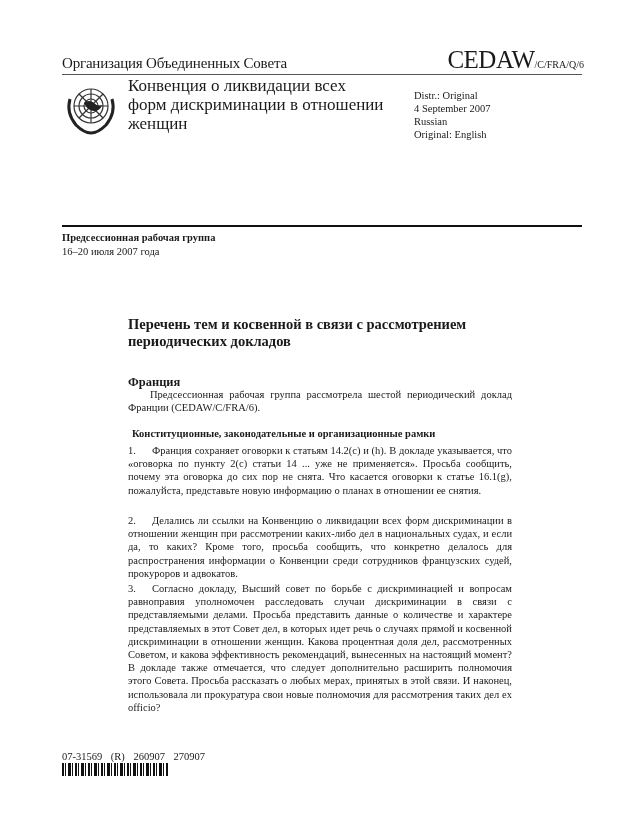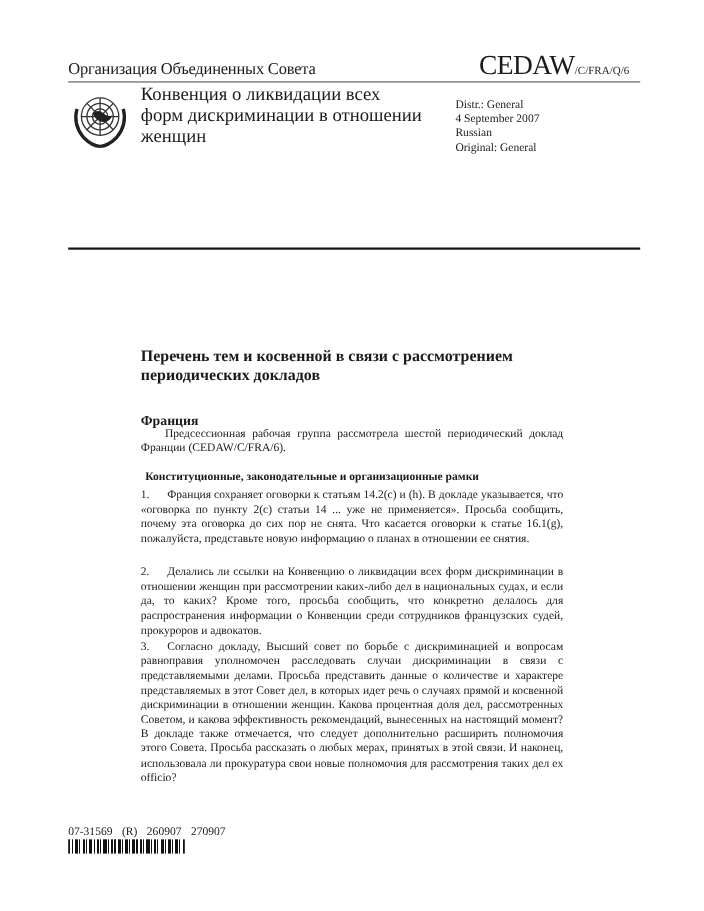--- a/index.html
+++ b/index.html
@@ -1,20 +1,20 @@
 <!DOCTYPE html>
 <html><head>
 <meta charset="utf-8">
 <style>
   html, body { margin:0; padding:0; background:#ffffff; }
   body { width:640px; height:828px; position:relative; overflow:hidden;
          font-family:"Liberation Serif","DejaVu Serif",serif; color:#1a1a1a; }
   .abs { position:absolute; }
   .org-name { left:62px; top:55px; font-size:15px; letter-spacing:-0.2px; }
-  .symbol { right:68px; top:46px; font-size:25px; letter-spacing:-0.5px; white-space:nowrap; }
+  .symbol { right:56px; top:46px; font-size:25px; letter-spacing:-0.5px; white-space:nowrap; }
   .symbol .suffix { font-size:10px; letter-spacing:0; }
   .rule-top { left:62px; top:74px; width:520px; height:1px; background:#555; }
   .logo { left:62px; top:79px; width:58px; height:58px; }
   .convention-title { left:128px; top:76px; width:260px; font-size:17px; font-weight:normal; line-height:19px; }
   .distr { left:414px; top:89px; font-size:10.5px; line-height:13px; }
   .distr div { white-space:nowrap; }
   .rule-thick { left:62px; top:225px; width:520px; height:2px; background:#111; }
   .committee { left:62px; top:231px; width:300px; }
   .committee .c1 { font-size:12.5px; font-weight:bold; line-height:15px; }
   .committee .c2 { font-size:10.5px; font-weight:bold; line-height:13.5px; }
@@ -52,29 +52,31 @@
     </g>
     <path d="M22 24 q5 -4 10 0 q4 4 8 2 q-2 6 -8 6 q-6 0 -10 -8z" fill="#222"></path>
     <path d="M8 20 q-4 14 6 26 q8 8 15 8" fill="none" stroke="#222" stroke-width="3"></path>
     <path d="M50 20 q4 14 -6 26 q-8 8 -15 8" fill="none" stroke="#222" stroke-width="3"></path>
   </svg>
 </div>
 
 <div class="abs convention-title">Конвенция о ликвидации всех форм дискриминации в отношении женщин</div>
 
 <div class="abs distr">
-  <div>Distr.: General</div>
+  <div>Distr.: Original</div>
   <div>4 September 2007</div>
   <div>Russian</div>
-  <div>Original: General</div>
+  <div>Original: English</div>
 </div>
 
 <div class="abs rule-thick"></div>
 
 <div class="abs committee">
+  <div class="c2">Предсессионная рабочая группа</div>
+  <div class="c3">16–20 июля 2007 года</div>
 </div>
 
 <div class="abs list-title">Перечень тем и косвенной в связи с рассмотрением периодических докладов</div>
 <div class="abs country">Франция</div>
 
 <div class="abs body intro">Предсессионная рабочая группа рассмотрела шестой периодический доклад Франции (CEDAW/C/FRA/6).</div>
 <div class="abs section-head">Конституционные, законодательные и организационные рамки</div>
 
 <div class="abs body para p1"><span class="num">1.</span><span>Франция сохраняет оговорки к статьям 14.2(c) и (h). В докладе указывается, что «оговорка по пункту 2(c) статьи 14 ... уже не применяется». Просьба сообщить, почему эта оговорка до сих пор не снята. Что касается оговорки к статье 16.1(g), пожалуйста, представьте новую информацию о планах в отношении ее снятия.</span></div>
 <div class="abs body para p2"><span class="num">2.</span><span>Делались ли ссылки на Конвенцию о ликвидации всех форм дискриминации в отношении женщин при рассмотрении каких-либо дел в национальных судах, и если да, то каких? Кроме того, просьба сообщить, что конкретно делалось для распространения информации о Конвенции среди сотрудников французских судей, прокуроров и адвокатов.</span></div>

